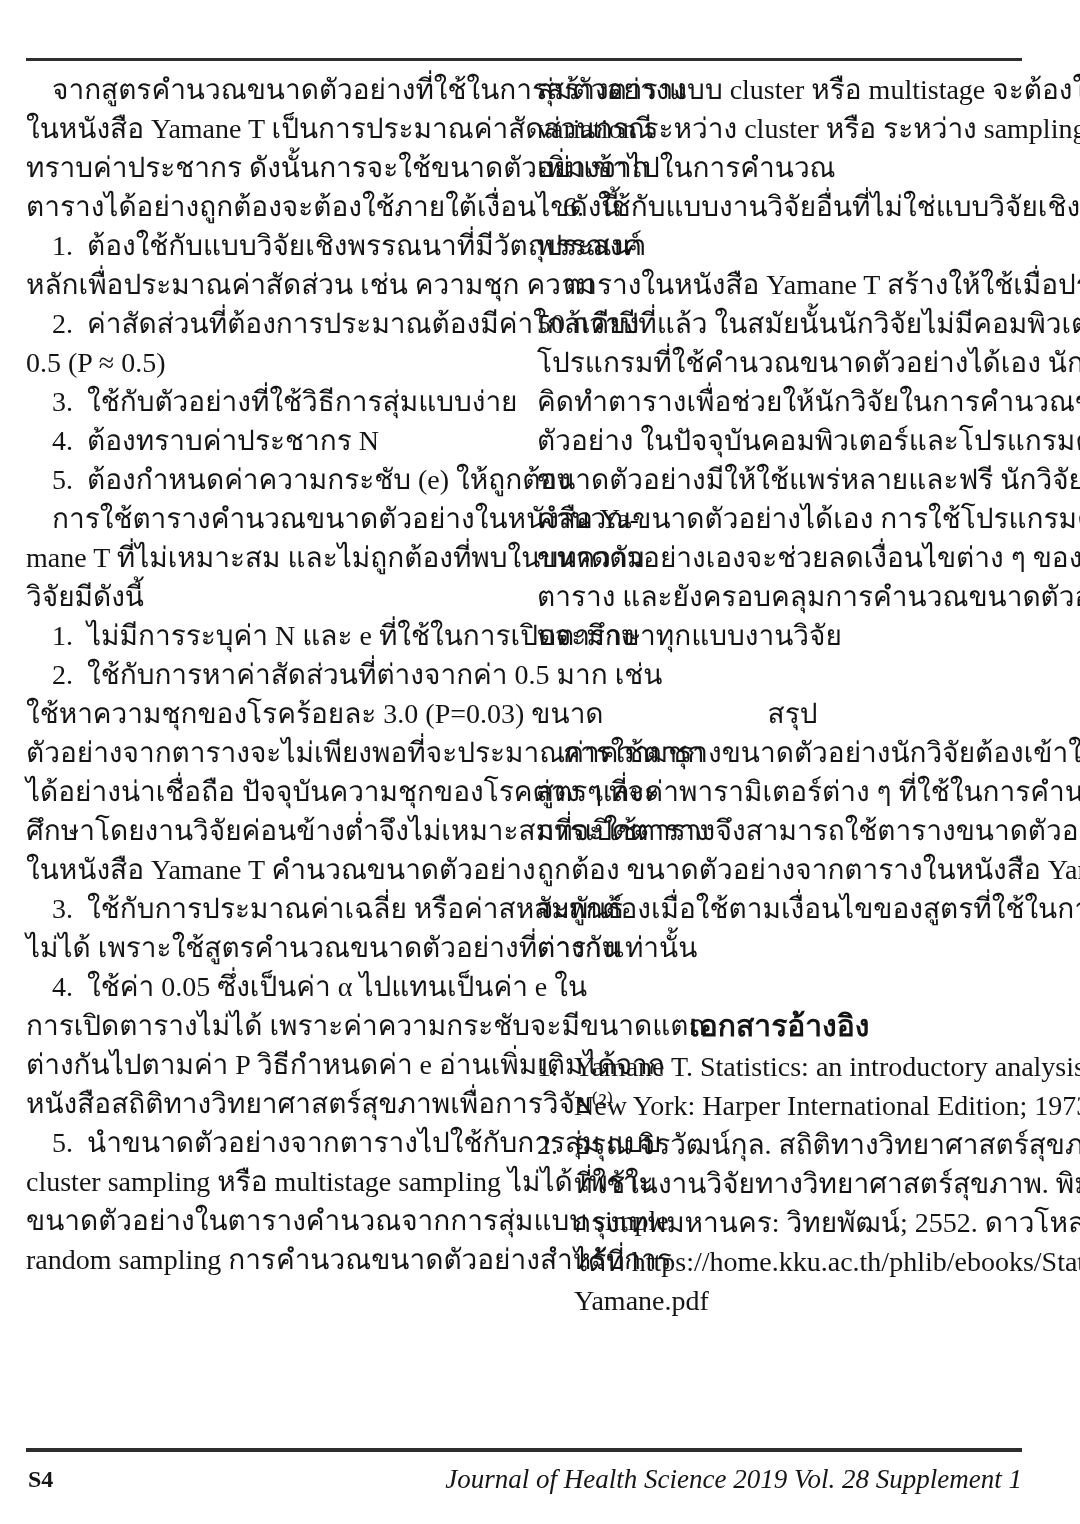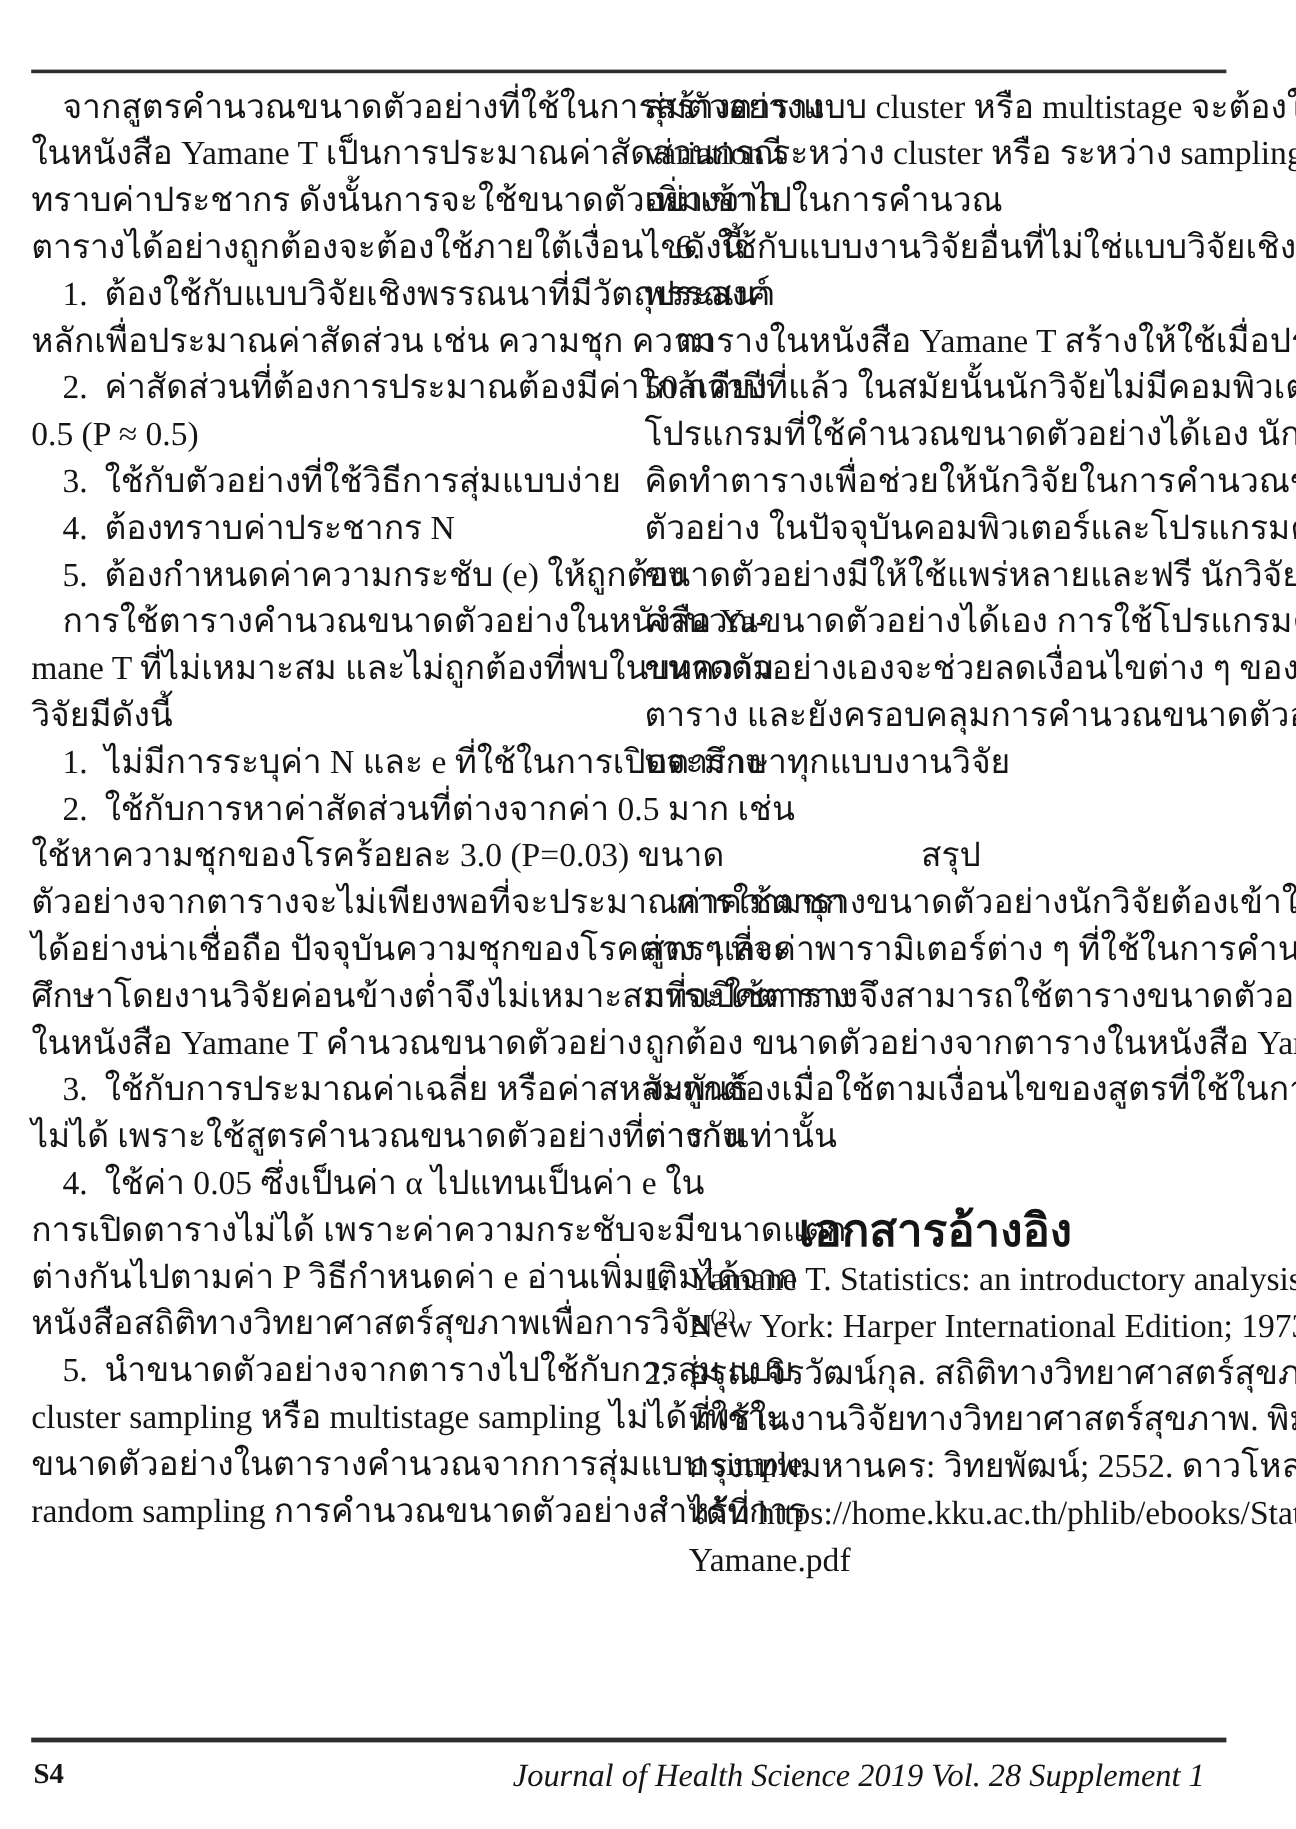--- a/index.html
+++ b/index.html
@@ -19,37 +19,37 @@
   .col { position:absolute; top:70px; font-size:28px; }
   .col-left  { left:26px;  width:492px; }
   .col-right { left:537px; width:485px; }
   .line {
     height:39px; line-height:39px; white-space:pre;
   }
   .ind { text-indent:26px; }
   .summary-heading { margin-top:39px;text-align:center; }
   .refs-heading {
     margin-top:38px; height:42px; line-height:42px;
-    text-align:center; font-weight:bold; font-size:38px;
+    text-align:center; font-weight:bold; font-size:30px;
   }
   .ref { position:relative; padding-left:37px; }
   .ref-num {
     position:absolute; left:0; top:0; height:39px; line-height:39px;
     display:inline-block;
   }
   .footer-rule {
     position:absolute; left:26px; right:58px; top:1448px; height:4px;
     background:#2e2e2e;
   }
   .page-number {
     position:absolute; left:28px; top:1462px;
     font-size:24px; line-height:34px; font-weight:bold;
   }
   .journal-line {
-    position:absolute; right:76px; top:1462px;
+    position:absolute; right:58px; top:1462px;
     font-size:27px; line-height:34px; font-style:italic; white-space:pre;
   }
 </style>
 </head>
 <body>
 
 <div class="page">
 
 
   <div class="header-rule"></div>

